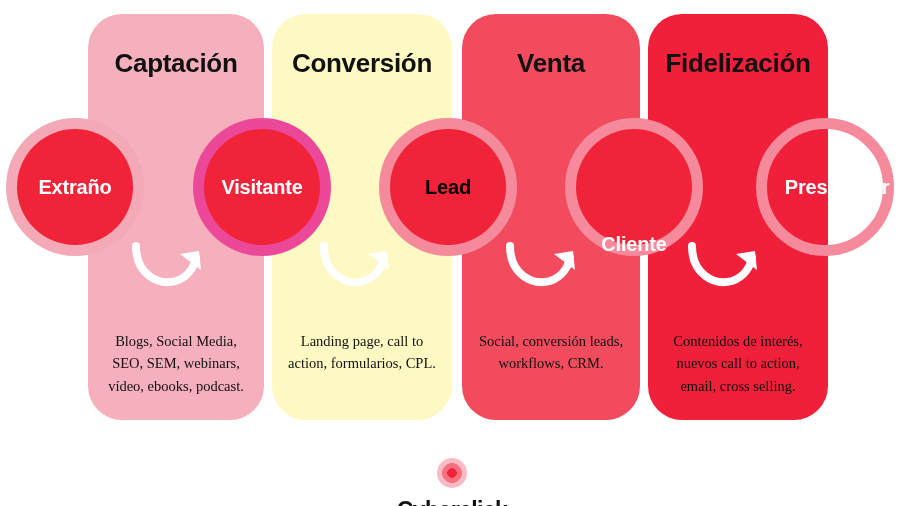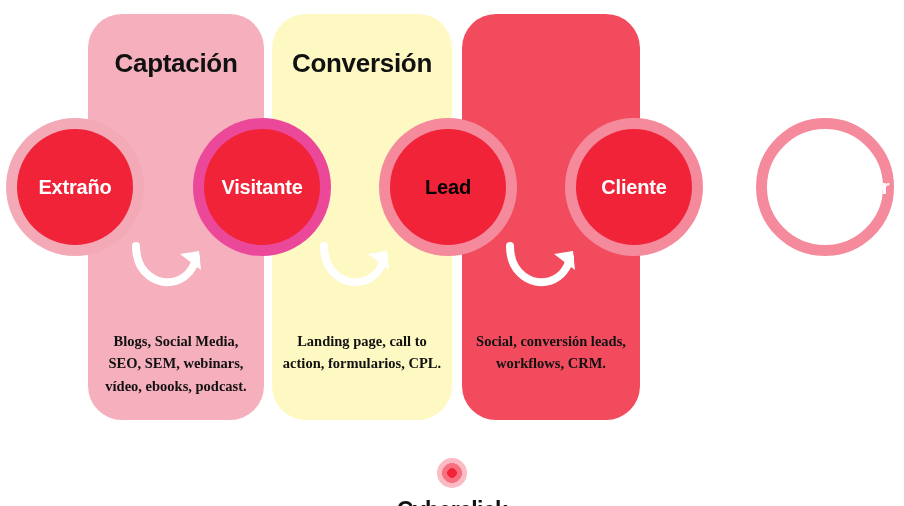--- a/index.html
+++ b/index.html
@@ -38,21 +38,21 @@
     z-index: 4;
     pointer-events: none;
   }
   .panel-desc {
     position: absolute;
     top: 316px;
     left: 10px;
     right: 10px;
     text-align: center;
     font-family: "Liberation Serif", serif;
-    font-weight: 700;
+    font-weight: 400;
     font-size: 14.5px;
     line-height: 1.55;
     color: #111111;
     z-index: 4;
     pointer-events: none;
   }
 
   
   .node {
     position: absolute;
@@ -141,23 +141,28 @@
     <div class="panel-title">Captación</div>
     <div class="panel-desc">Blogs, Social Media, SEO, SEM, webinars, vídeo, ebooks, podcast.</div>
   </div>
 
   <div class="panel" style="left: 272px; width: 180px; background: #fef9c3;">
     <div class="panel-title">Conversión</div>
     <div class="panel-desc">Landing page, call to action, formularios, CPL.</div>
   </div>
 
   <div class="panel" style="left: 462px; width: 178px; background: rgb(242, 75, 94);">
+    <div class="panel-title">Venta</div>
     <div class="panel-desc">Social, conversión leads, workflows, CRM.</div>
   </div>
 
+  <div class="panel" style="left: 648px; width: 180px; background: rgb(240, 32, 58);">
+    <div class="panel-title">Fidelización</div>
+    <div class="panel-desc">Contenidos de interés, nuevos call to action, email, cross selling.</div>
+  </div>
 
   <div class="arrow" style="left: 132px;">
     <svg viewBox="0 0 76 52" xmlns="http://www.w3.org/2000/svg">
       <path d="M4 6 C4 34, 26 46, 44 41 C56 37, 62 27, 64 18" fill="none" stroke="#FFFFFF" stroke-width="8" stroke-linecap="round"></path>
       <path d="M48 14 L67 11 L69 30 Z" fill="#FFFFFF"></path>
     </svg>
   </div>
   <div class="arrow" style="left: 320px;">
     <svg viewBox="0 0 76 52" xmlns="http://www.w3.org/2000/svg">
       <path d="M4 6 C4 34, 26 46, 44 41 C56 37, 62 27, 64 18" fill="none" stroke="#FFFFFF" stroke-width="8" stroke-linecap="round"></path>
@@ -182,21 +187,21 @@
     <span class="node-label" style="color: rgb(255, 255, 255);">Extraño</span>
   </div>
   <div class="node node-filled" style="left: 193px; background: #ec4899;">
     <div class="node-core" style="background: rgb(240, 35, 56);"></div>
     <span class="node-label" style="color: rgb(255, 255, 255);">Visitante</span>
   </div>
   <div class="node node-filled" style="left: 379px; background: rgb(245, 138, 156);">
     <div class="node-core" style="background: rgb(240, 35, 56);"></div>
     <span class="node-label" style="color: #000000;">Lead</span>
   </div>
-  <div class="node node-filled" style="left: 565px; background: rgb(245, 138, 156);">
+  <div class="node node-filled" style="left: 565px; background: rgb(245, 138, 156); align-items: flex-end;">
     <div class="node-core" style="background: rgb(240, 35, 56);"></div>
     <span class="node-label" style="color: rgb(255, 255, 255);">Cliente</span>
   </div>
   <div class="node node-outline" style="left: 756px; border-color: rgb(245, 138, 156);">
     <span class="node-label" style="color: rgb(255, 255, 255); margin-left: 24px;">Prescriptor</span>
   </div>
 
   <div class="logo">
     <span class="logo-mark"></span>
     <span class="logo-text">Cyberclick</span>

